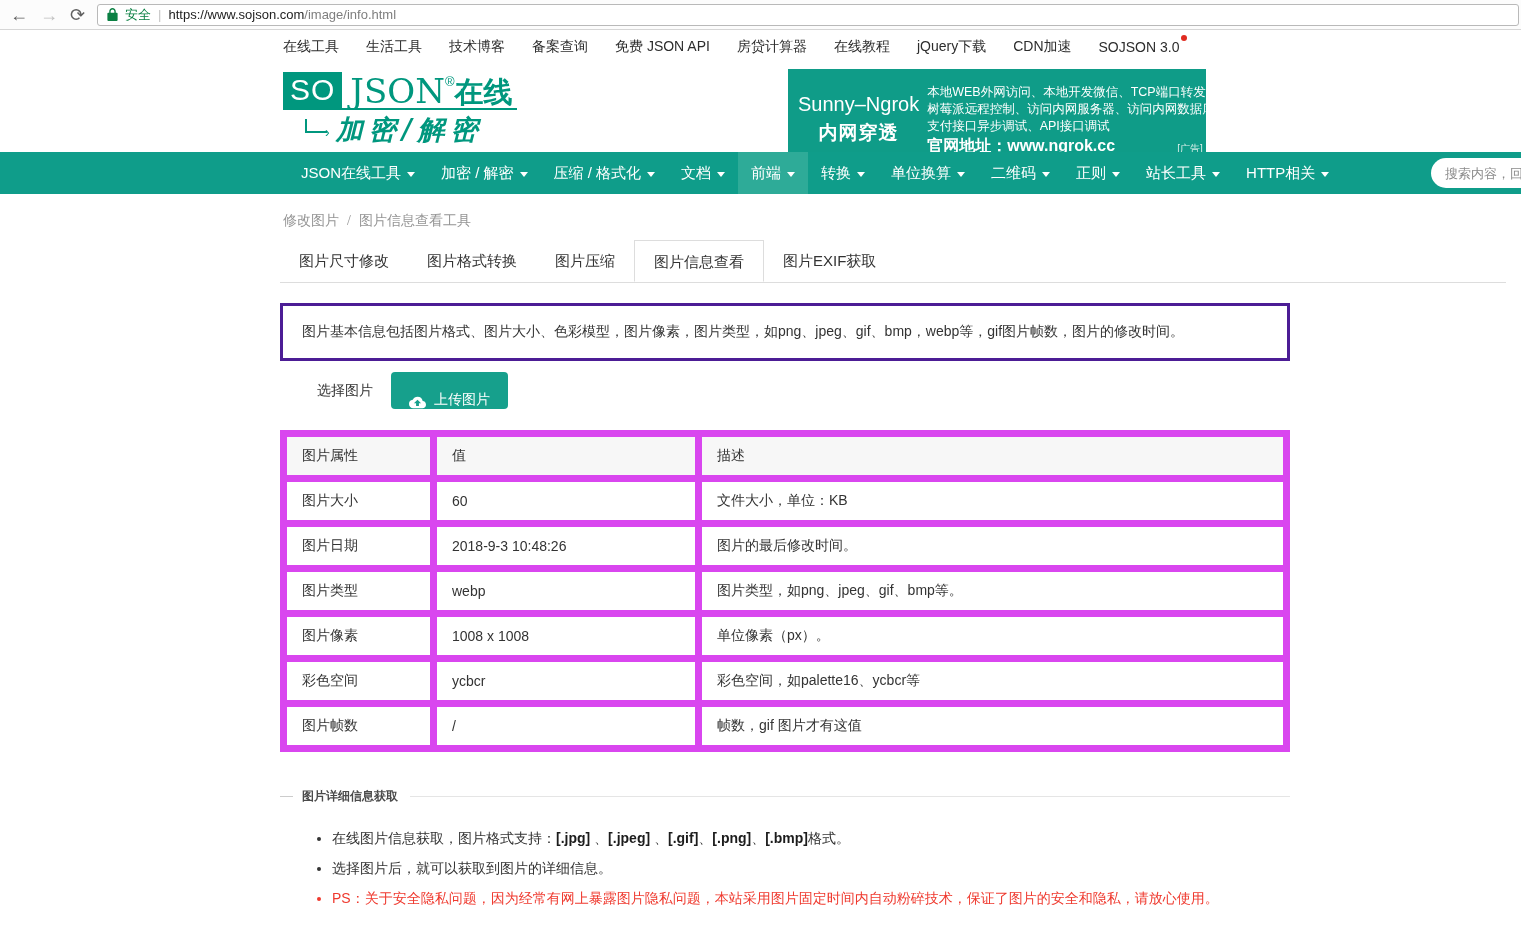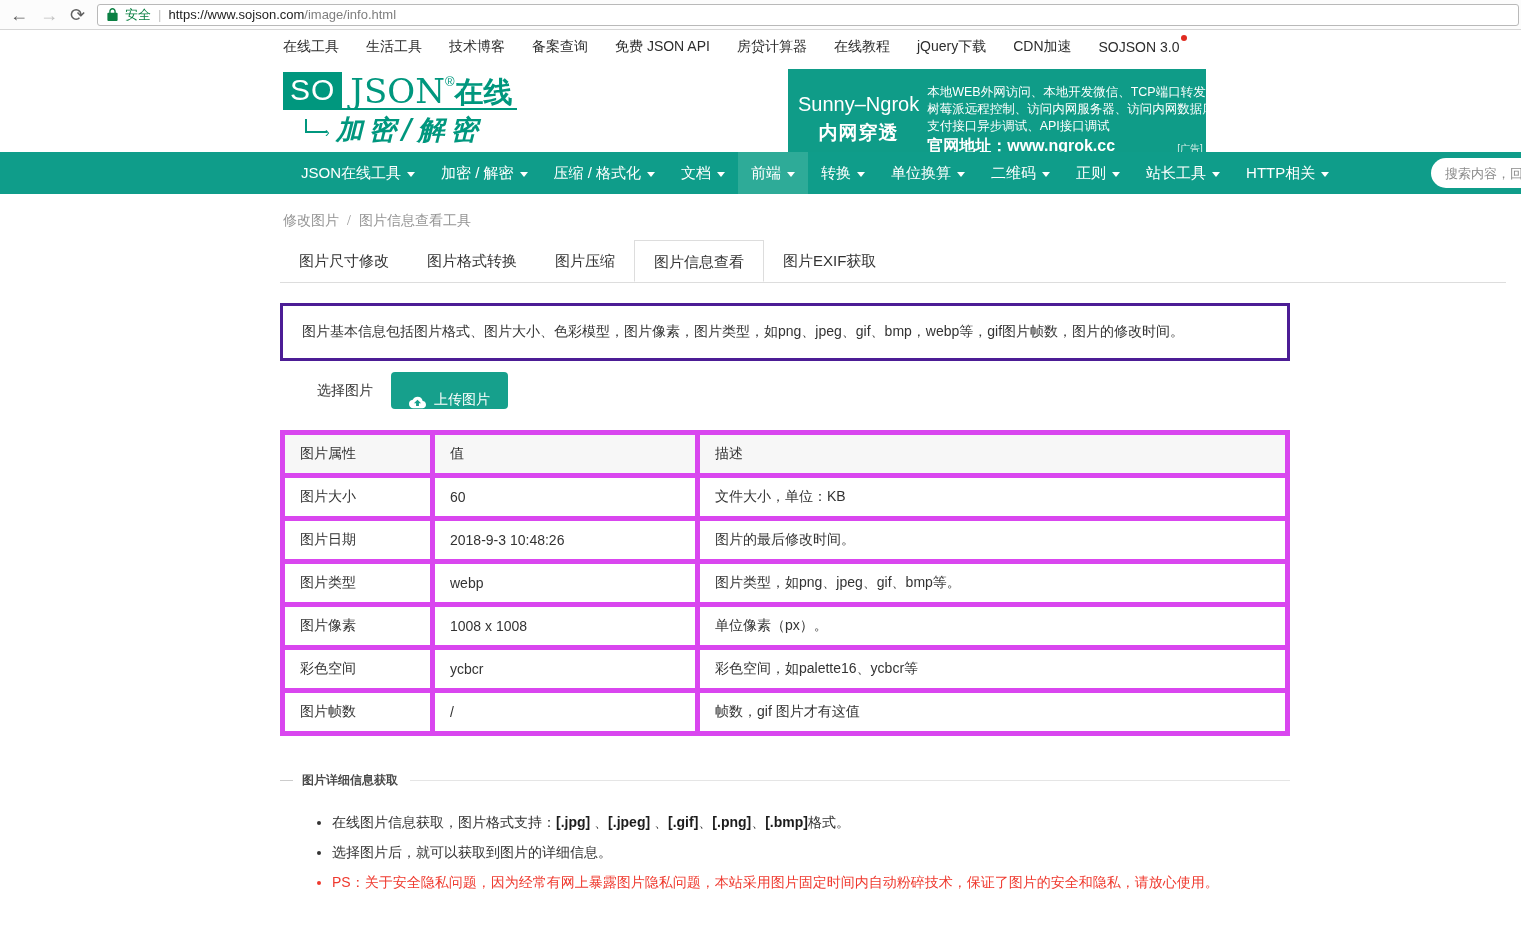--- a/index.html
+++ b/index.html
@@ -90,21 +90,21 @@
     padding:17px 19px; font-size:14px; color:#333; background:#fff; }
 
   .upload-row { margin-top:11px; display:flex; align-items:center; }
   .upload-label { margin-left:37px; font-size:14px; color:#333; }
   .upload-btn { margin-left:18px; background:#16a08c; color:#fff; border:none;
     border-radius:4px; height:37px; padding:0 18px; font-size:14px; cursor:pointer;
     display:flex; align-items:flex-end; gap:8px; font-family:"Liberation Sans", sans-serif; }
 
   table.info { margin-top:21px; width:1010px; border-collapse:collapse; font-size:14px;
     color:#333; }
-  table.info th, table.info td { border:5px solid #d946ef; text-align:left;
+  table.info th, table.info td { border:7px solid #d946ef; text-align:left;
     font-weight:normal; padding:10px 15px; height:39px; }
   table.info th { background:#f7f7f7; }
   .col-prop { width:150px; }
   .col-val { width:265px; }
 
   .section-head { margin-top:36px; display:flex; align-items:center; }
   .sh-dash { width:13px; height:0; border-top:1px solid #ccc; margin-right:9px; }
   .sh-title { font-size:12px; font-weight:bold; color:#4a4a4a; white-space:nowrap; }
   .sh-line { flex:1; height:0; border-top:1px solid #e5e5e5; margin-left:12px; }
 

